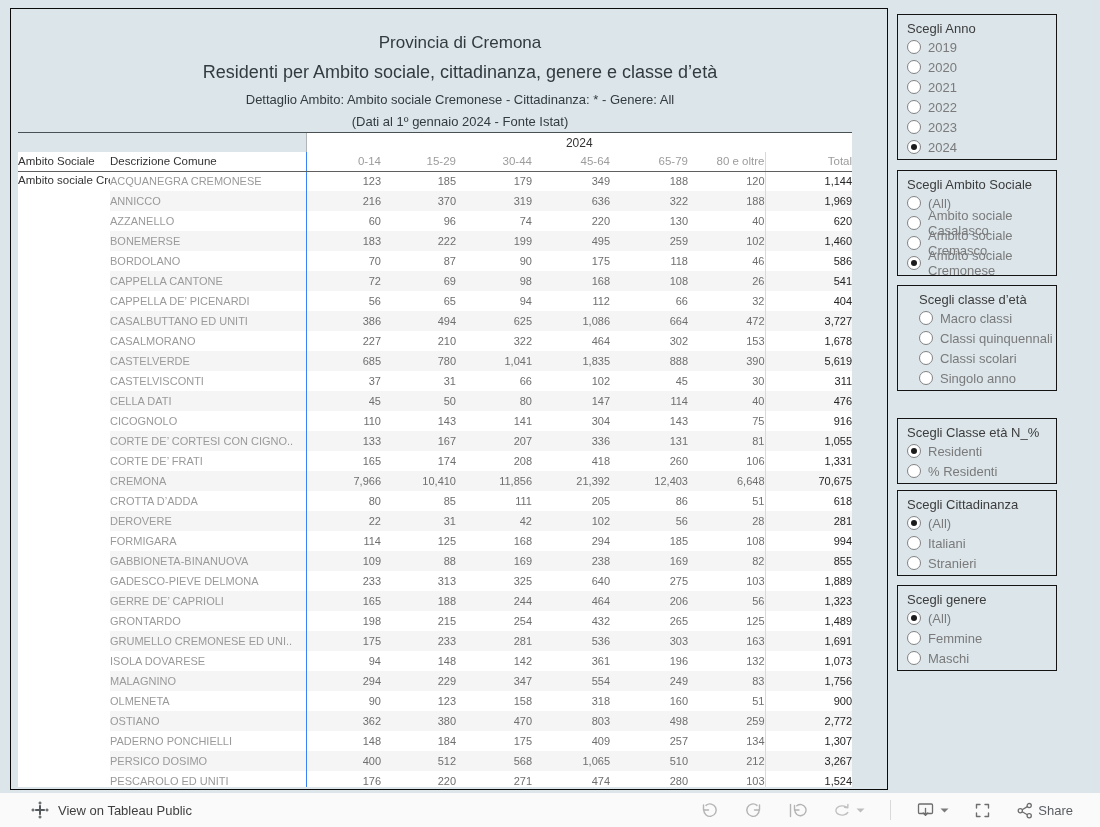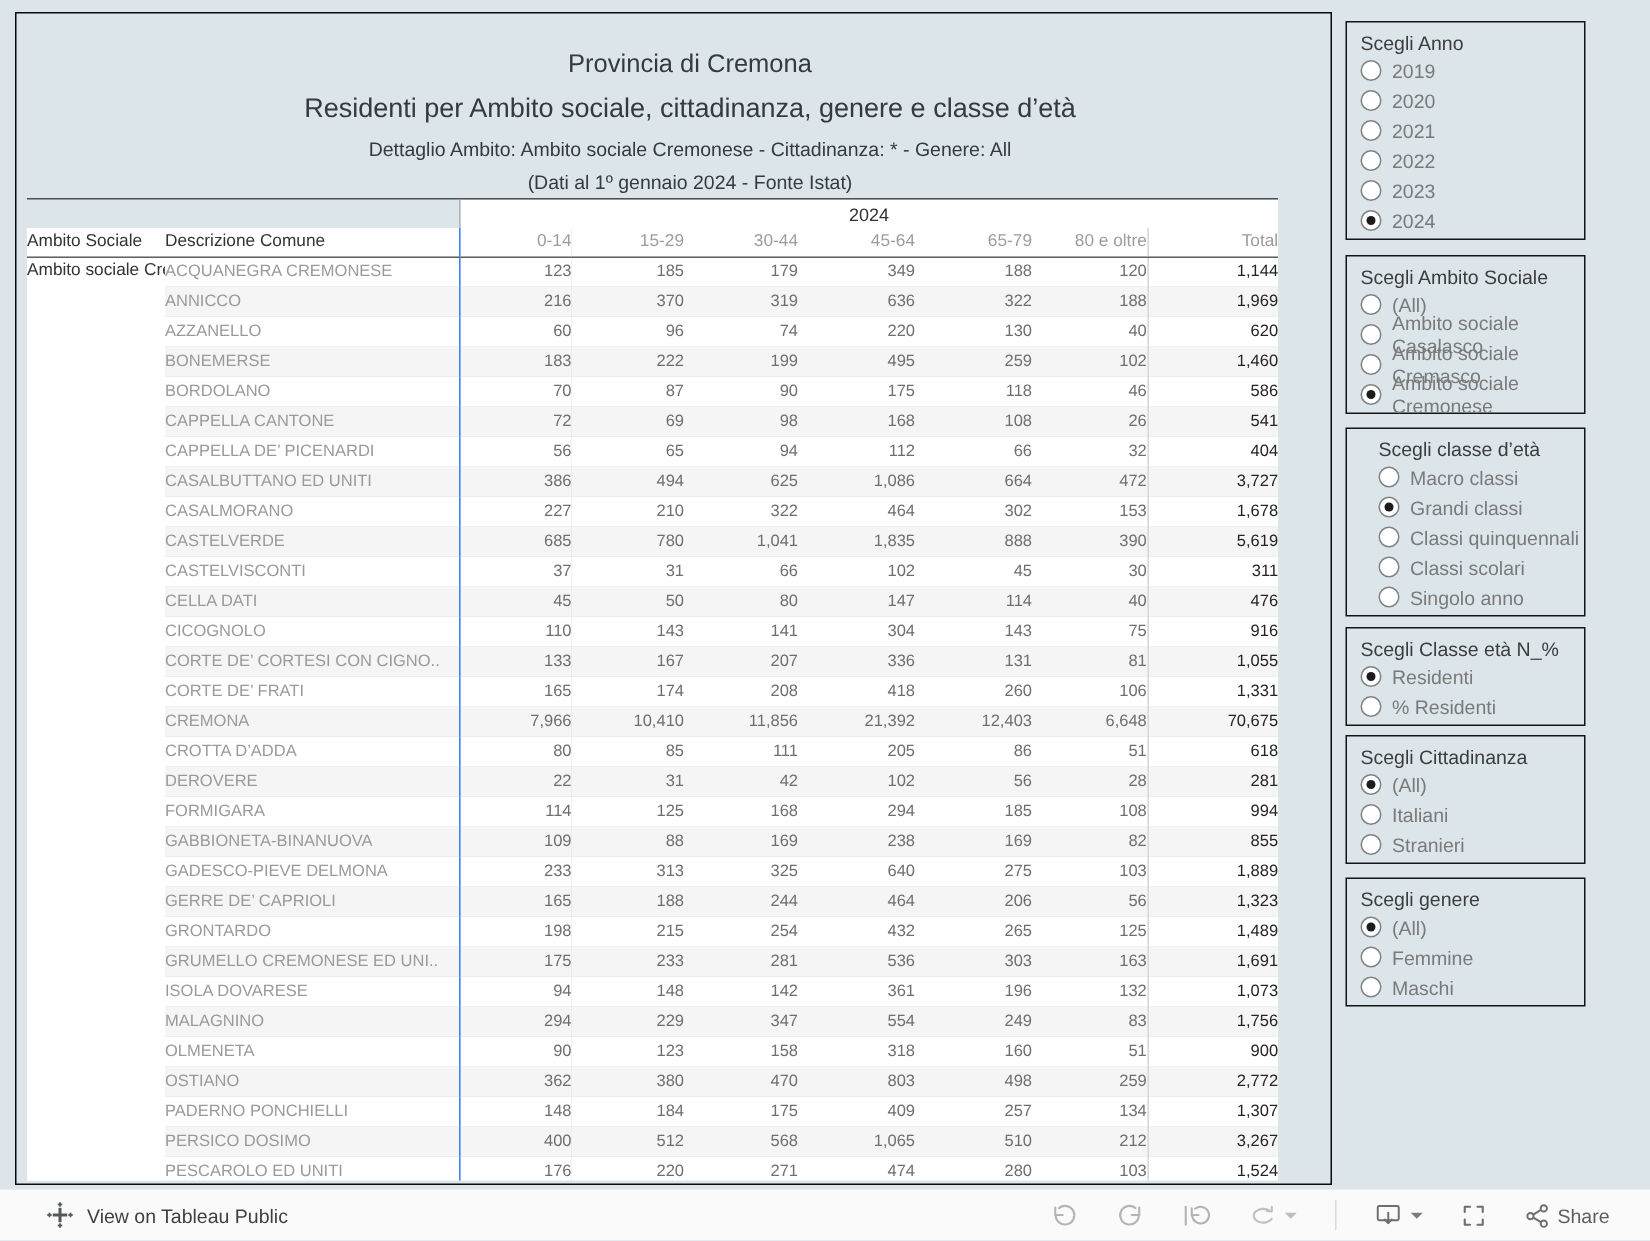--- a/index.html
+++ b/index.html
@@ -484,24 +484,20 @@
           <span class="radio-label">Ambito sociale Cremonese</span>
         </div>
       </div>
       <div class="filter-box" style="top: 285px; padding-left: 12px;">
         <div class="filter-title">Scegli classe d’età</div>
         <div class="radio-row">
           <span class="radio"></span>
           <span class="radio-label">Macro classi</span>
         </div>
         <div class="radio-row">
-          <span class="radio checked"></span>
-          <span class="radio-label">Grandi classi</span>
-        </div>
-        <div class="radio-row">
           <span class="radio"></span>
           <span class="radio-label">Classi quinquennali</span>
         </div>
         <div class="radio-row">
           <span class="radio"></span>
           <span class="radio-label">Classi scolari</span>
         </div>
         <div class="radio-row">
           <span class="radio"></span>
           <span class="radio-label">Singolo anno</span>

